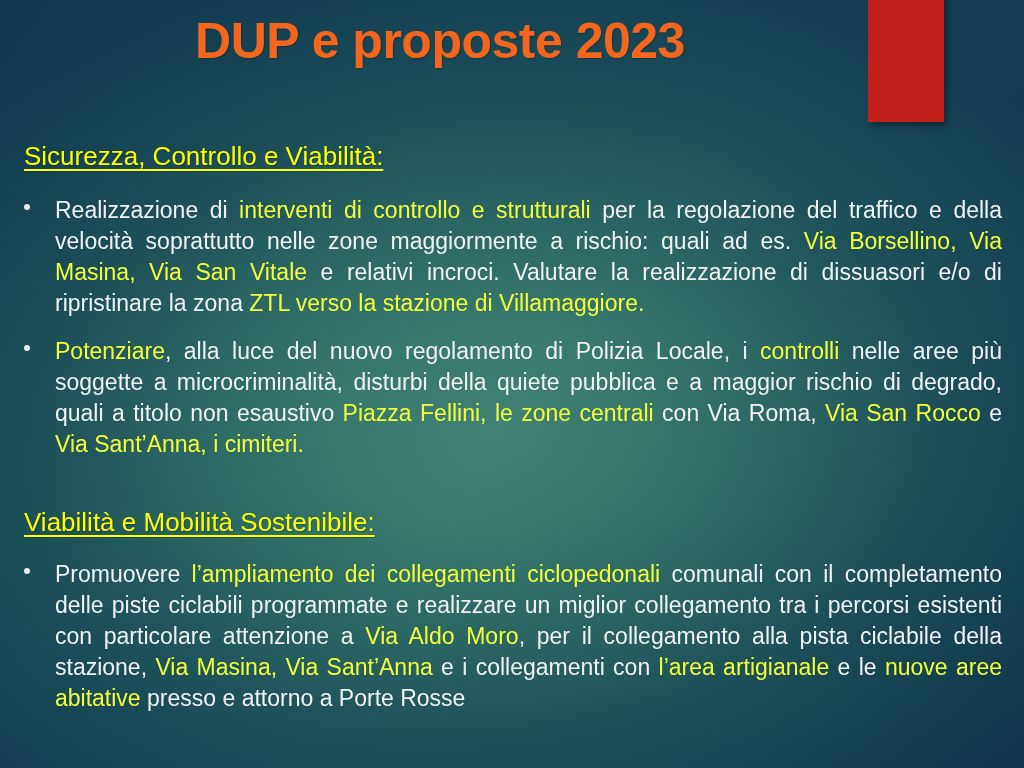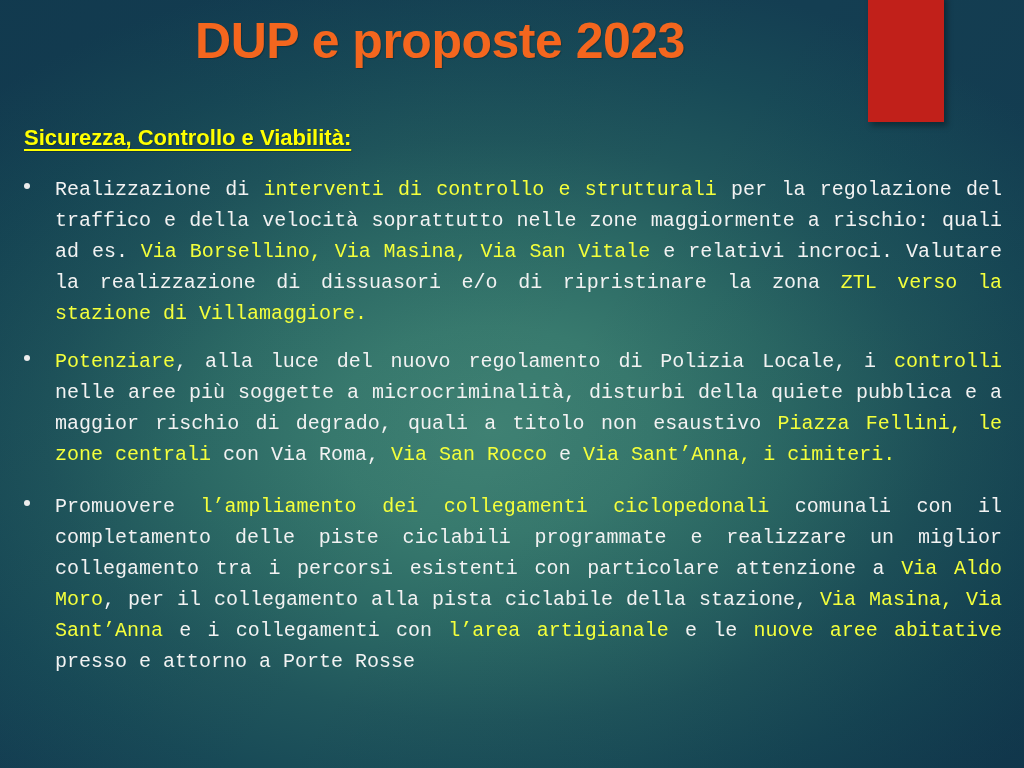--- a/index.html
+++ b/index.html
@@ -72,26 +72,26 @@
   .body-block {
     position: absolute;
     left: 22px;
     top: 124px;
     width: 980px;
   }
 
   .section-heading {
     color: #FFFF00;
     font-family: "Liberation Sans", sans-serif;
-    font-weight: bold;
-    font-size: 22px;
+    font-weight: normal;
+    font-size: 26px;
     text-decoration: underline;
     text-underline-offset: 4px;
     line-height: 1.25;
-    margin: 0 0 6px 2px;
+    margin: 16px 0 6px 2px;
     text-shadow: 1px 1px 1px rgba(0,0,0,0.22);
   }
 
   .heading-gap-2 {
     margin-top: 46px;
   }
 
   .bullet-row {
     position: relative;
     padding-left: 33px;
@@ -103,22 +103,22 @@
     left: 2px;
     top: 9px;
     width: 6px;
     height: 6px;
     border-radius: 50%;
     background: #ECECEC;
   }
 
   .bullet-text {
     color: #F2F2F2;
-    font-family: Liberation Mono, monospace;
-    font-size: 20px;
+    font-family: Liberation Sans, sans-serif;
+    font-size: 23px;
     line-height: 31px;
     text-align: justify;
     text-justify: inter-word;
     margin: 0;
   }
 
   .bullet-text .hl {
     color: #F4FF3B;
   }
 
@@ -145,20 +145,21 @@
       <div class="bullet-row" id="bullet-1">
         <span class="bullet-dot"></span>
         <p class="bullet-text"><span>Realizzazione di </span><span class="hl">interventi di controllo e strutturali</span><span> per la regolazione del traffico e della velocità soprattutto nelle zone maggiormente a rischio: quali ad es. </span><span class="hl">Via Borsellino, Via Masina, Via San Vitale</span><span> e relativi incroci. Valutare la realizzazione di dissuasori e/o di ripristinare la zona </span><span class="hl">ZTL verso la stazione di Villamaggiore.</span></p>
       </div>
 
       <div class="bullet-row" id="bullet-2">
         <span class="bullet-dot"></span>
         <p class="bullet-text"><span class="hl">Potenziare</span><span>, alla luce del nuovo regolamento di Polizia Locale, i </span><span class="hl">controlli</span><span> nelle aree più soggette a microcriminalità, disturbi della quiete pubblica e a maggior rischio di degrado, quali a titolo non esaustivo </span><span class="hl">Piazza Fellini, le zone centrali</span><span> con Via Roma, </span><span class="hl">Via San Rocco</span><span> e </span><span class="hl">Via Sant’Anna, i cimiteri.</span></p>
       </div>
 
+      <div class="section-heading heading-gap-2">Viabilità e Mobilità Sostenibile:</div>
 
       <div class="bullet-row" id="bullet-3">
         <span class="bullet-dot"></span>
         <p class="bullet-text"><span>Promuovere </span><span class="hl">l’ampliamento dei collegamenti ciclopedonali</span><span> comunali con il completamento delle piste ciclabili programmate e realizzare un miglior collegamento tra i percorsi esistenti con particolare attenzione a </span><span class="hl">Via Aldo Moro</span><span>, per il collegamento alla pista ciclabile della stazione, </span><span class="hl">Via Masina, Via Sant’Anna</span><span> e i collegamenti con </span><span class="hl">l’area artigianale</span><span> e le </span><span class="hl">nuove aree abitative</span><span> presso e attorno a Porte Rosse</span></p>
       </div>
 
     </div>
   </div>
 </div>
 

